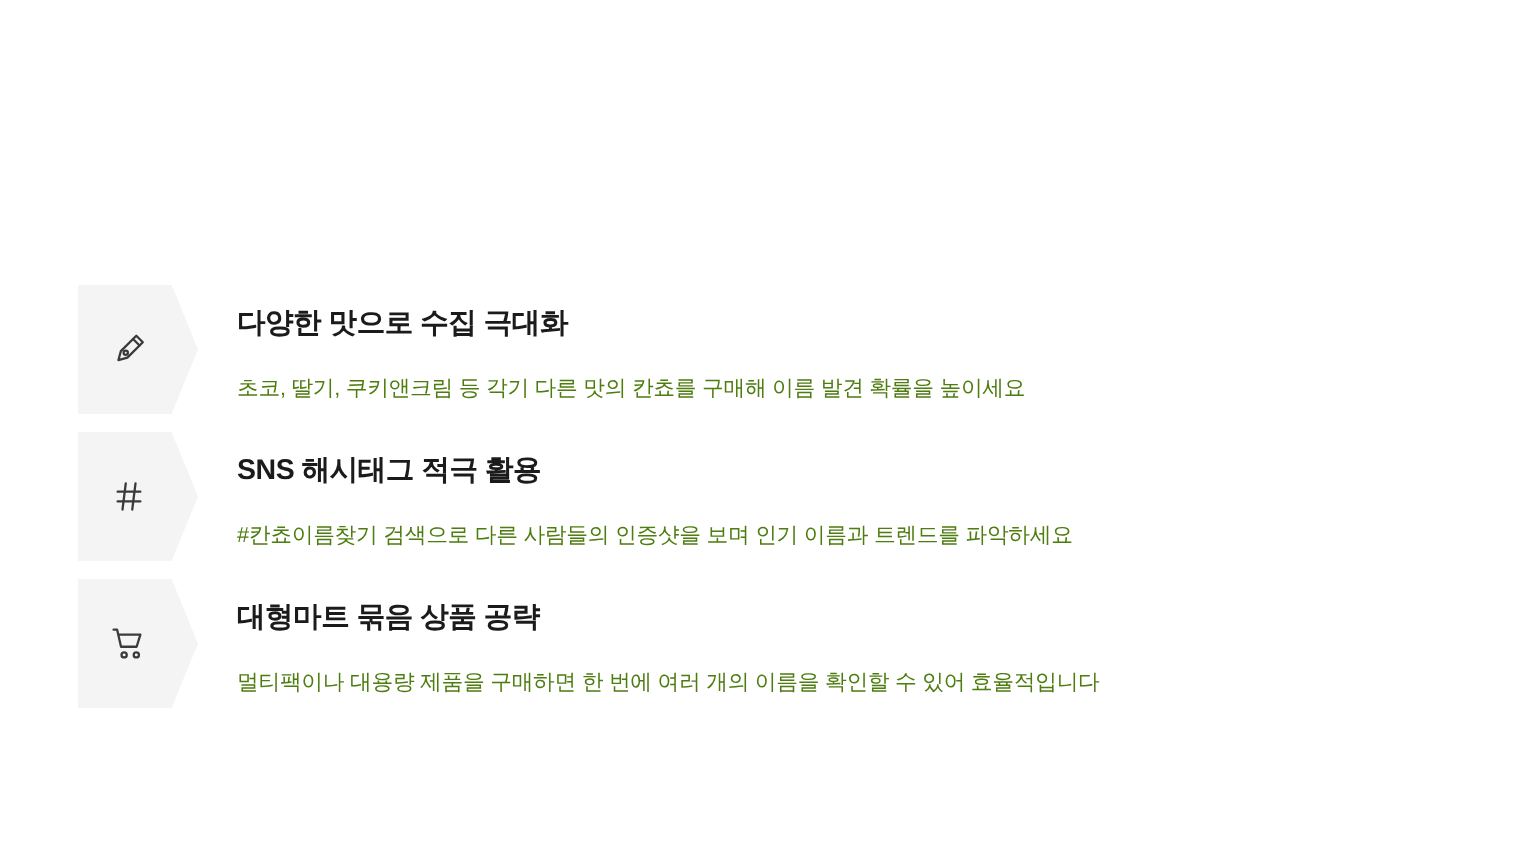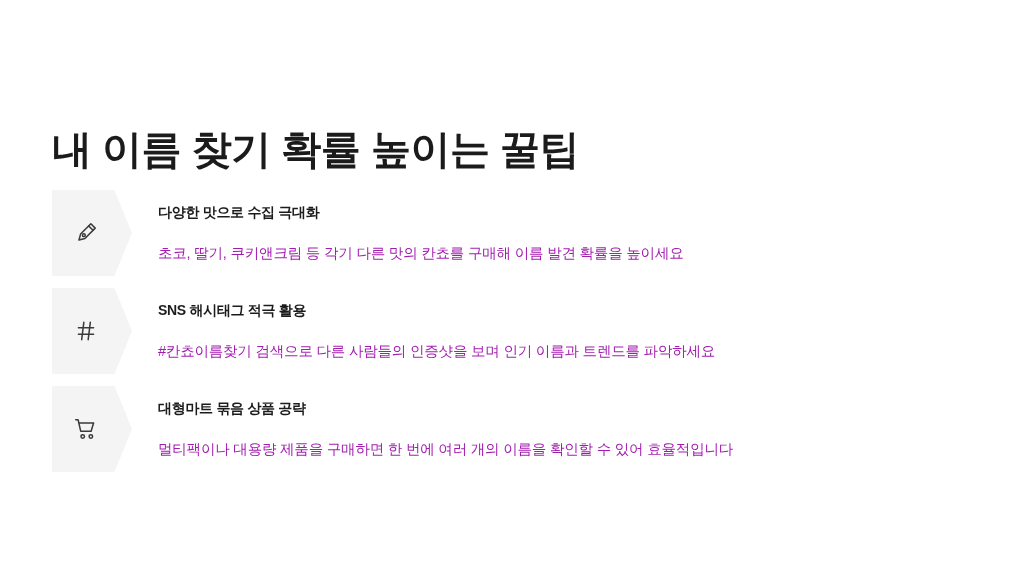--- a/index.html
+++ b/index.html
@@ -82,43 +82,42 @@
     display: block;
   }
 
   .tip-body {
     padding-left: 26px;
     padding-top: 14px;
     flex: 1 1 auto;
   }
 
   .tip-heading {
-    font-size: 14px;
+    font-size: 19px;
     font-weight: 700;
     color: #1b1b1b;
     letter-spacing: -0.3px;
     margin-bottom: 12px;
     line-height: 1.25;
   }
 
   .tip-desc {
     font-size: 14.5px;
     font-weight: 400;
-    color: #a21caf;
+    color: #4d7c0f;
     letter-spacing: -0.2px;
     line-height: 1.45;
     margin-top: 21px;
   }
 </style>
 </head>
 <body>
 
 <div class="slide">
 
-  <h1 class="slide-title">내 이름 찾기 확률 높이는 꿀팁</h1>
 
   <div class="tips-list">
 
     <div class="tip-row">
       <div class="tip-marker">
         <div class="shape"></div>
         <span class="glyph">
           <svg width="26" height="26" viewBox="0 0 24 24" fill="none" stroke="#3a3a3a" stroke-width="1.4" stroke-linecap="round" stroke-linejoin="round">
             <path d="M16.5 3.5l4 4-9.5 9.5-5.5 1.5 1.5-5.5z"></path>
             <path d="M14.5 5.5l4 4"></path>

